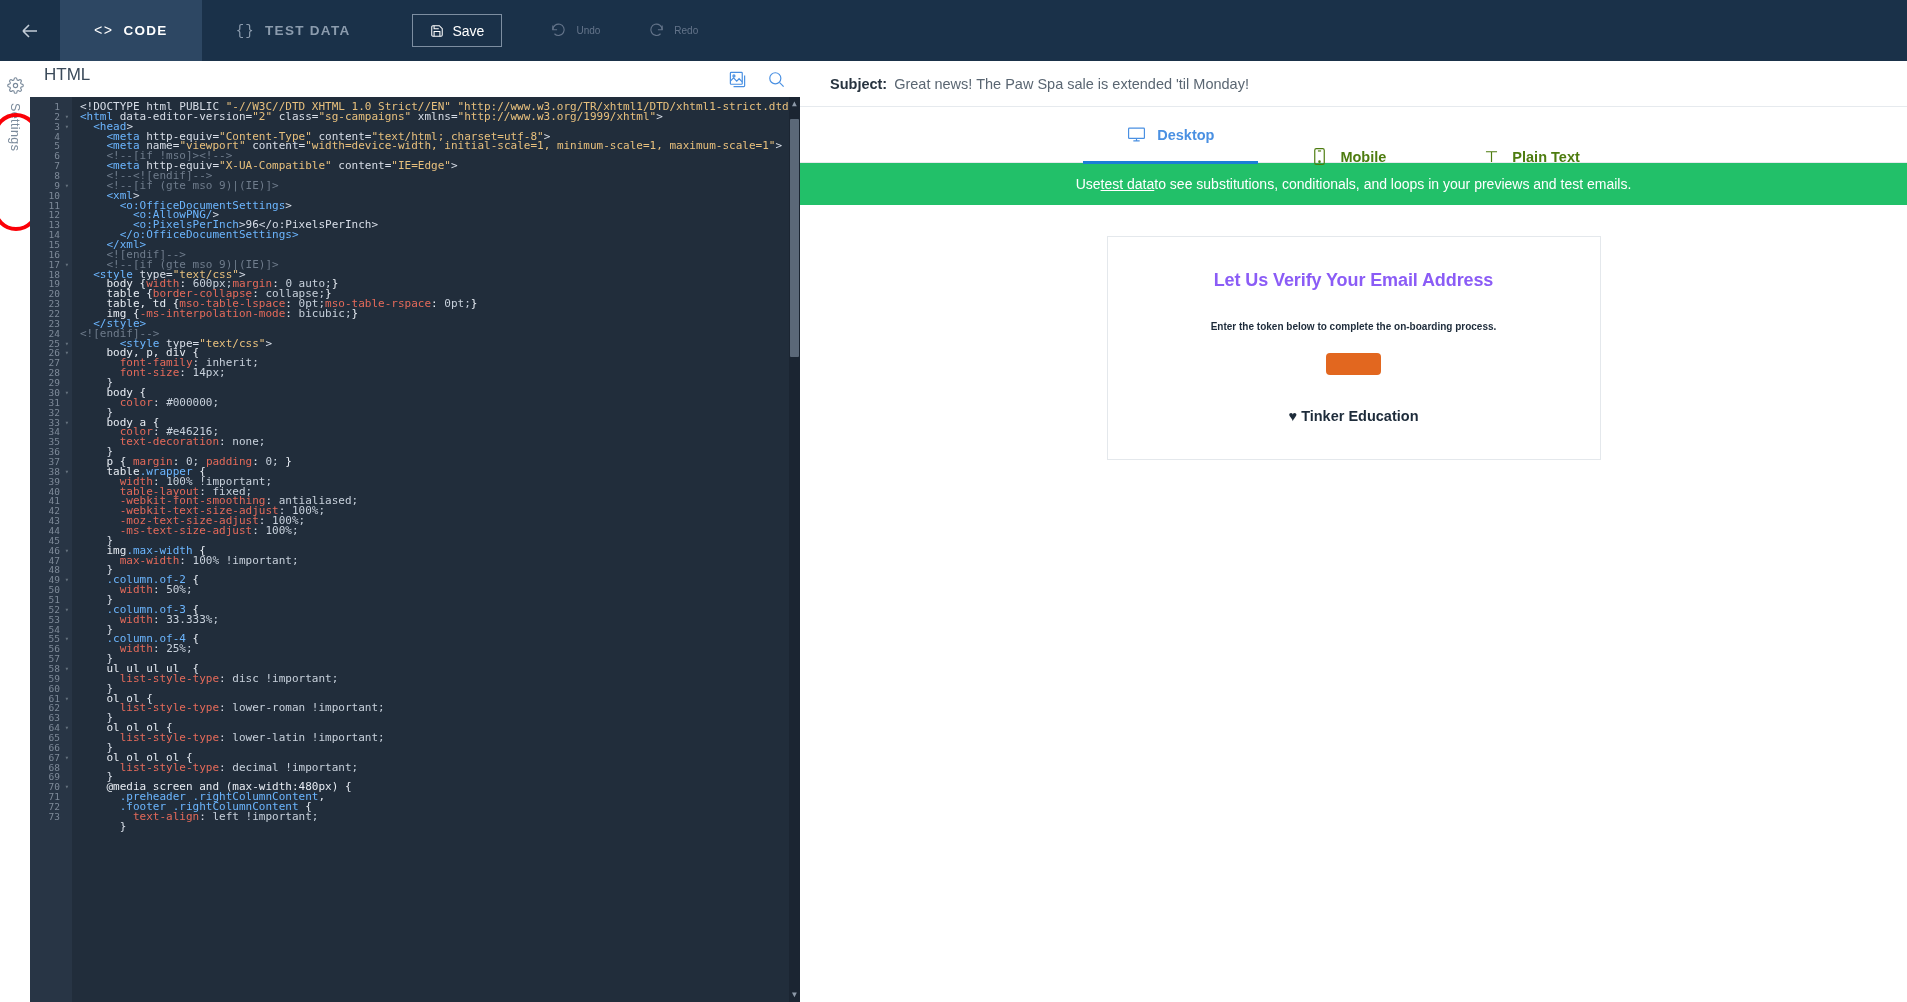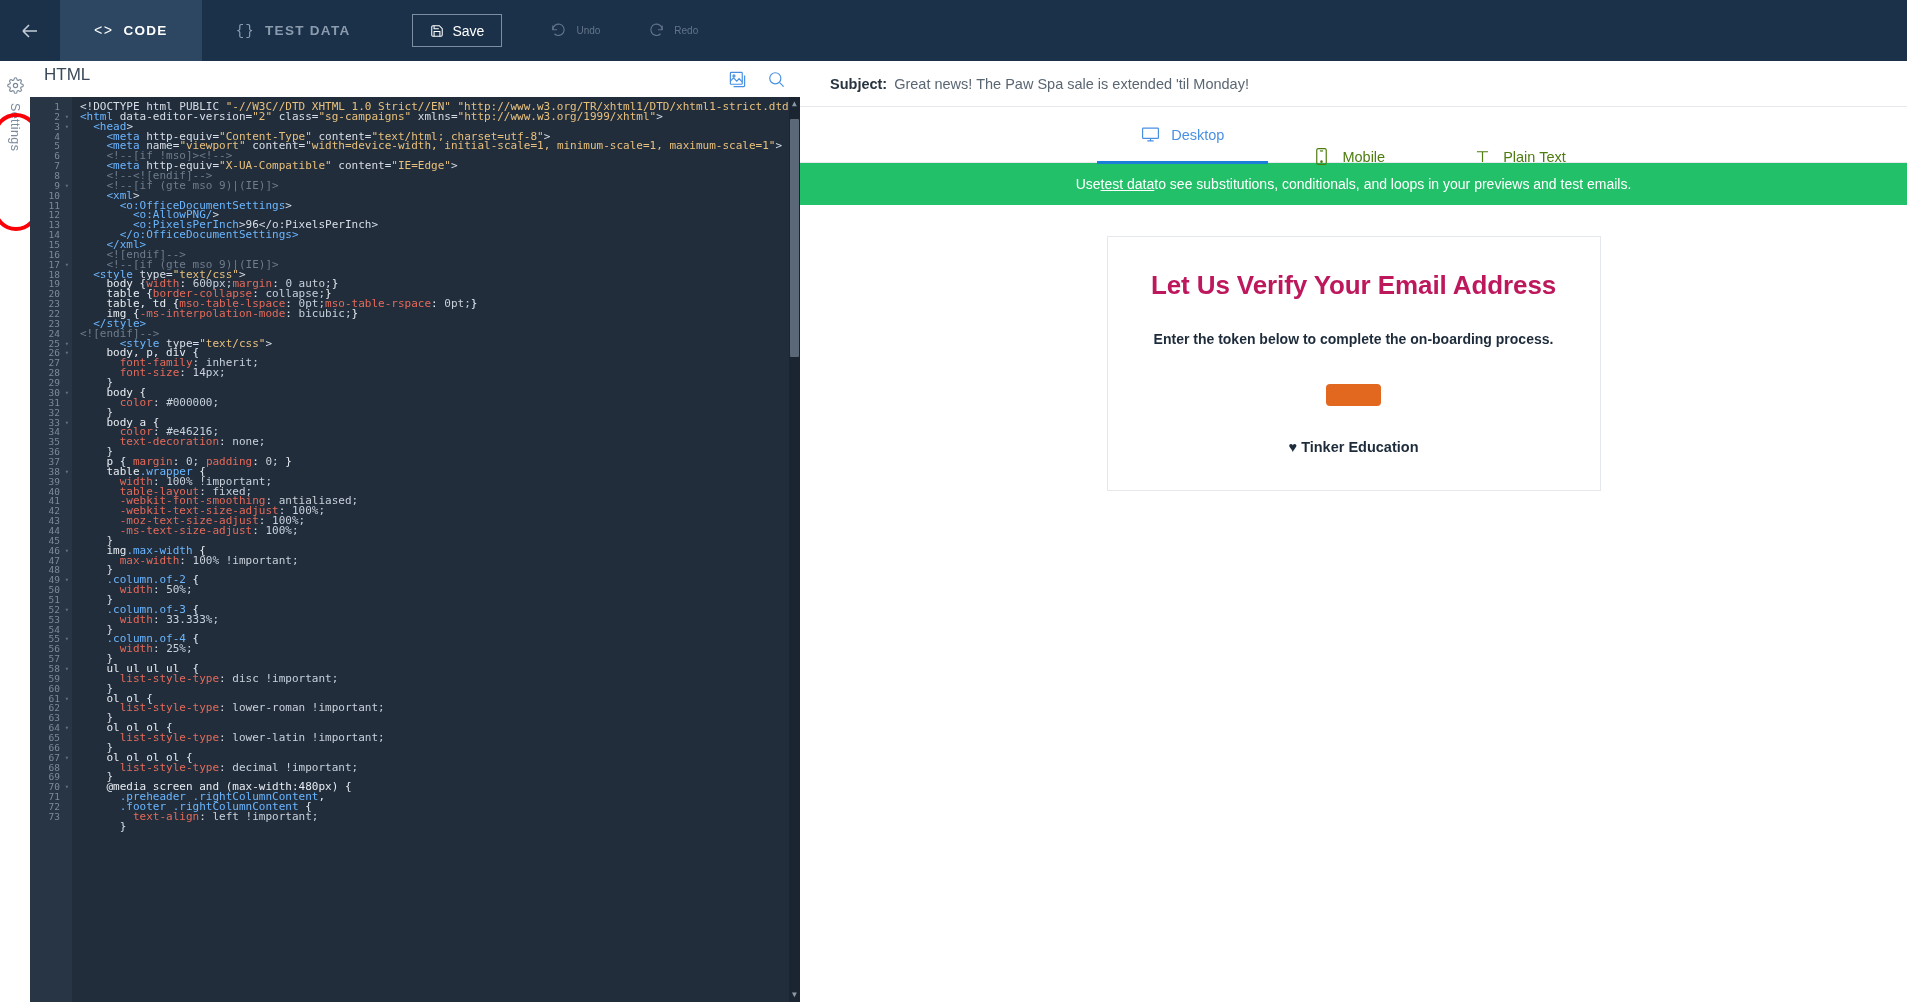--- a/index.html
+++ b/index.html
@@ -134,22 +134,23 @@
   .subject-bar {
     height: 46px; border-bottom: 1px solid #e6eaee;
     display: flex; align-items: center; padding-left: 18px;
     font-size: 14.5px;
   }
   .subject-label { font-weight: bold; color: #27333f; margin-right: 7px; margin-left: 12px; }
   .subject-value { color: #5a6672; }
 
   .device-tabs {
     height: 56px; display: flex; align-items: center;
-    justify-content: center; gap: 0; border-bottom: 1px solid #e6eaee;
+    justify-content: center; gap: 8px; border-bottom: 1px solid #e6eaee;
     position: relative;
+    font-weight: bold;
   }
   .device-tab {
     display: flex; align-items: center; gap: 11px;
     padding: 0 44px; height: 56px; cursor: pointer;
     color: #4a90e2; font-size: 14.5px; position: relative;
   }
   .device-tab.inactive { color: #4d7c0f; margin-top: 44px; }
   .device-tab.active::after {
     content: ""; position: absolute; left: 0; right: 0; bottom: -1px;
     height: 3px; background: #1c7ed6;
@@ -166,26 +167,26 @@
   .email-canvas {
     position: relative; height: 800px; background: #ffffff;
     padding-top: 31px;
   }
   .email-card {
     width: 494px; margin: 0 auto;
     border: 1px solid #e4e8ec; background: #ffffff;
     padding: 33px 20px 35px 20px; text-align: center;
   }
   .email-h1 {
-    font-size: 26px; font-weight: bold; color: #be185d;
+    font-size: 18px; font-weight: bold; color: #8b5cf6;
     margin: 0 0 30px 0; letter-spacing: -0.1px;
   }
   .email-h2 {
-    font-size: 14px; font-weight: bold; color: #1d2b3a;
-    margin: 0 0 37px 0;
+    font-size: 10px; font-weight: bold; color: #1d2b3a;
+    margin: 0 0 21px 0;
   }
   .cta-button {
     display: inline-block; width: 55px; height: 22px;
     background: #e2671f; border-radius: 4px; cursor: pointer;
   }
   .email-footer {
     margin-top: 29px; font-size: 14.5px; font-weight: bold; color: #1d2b3a;
   }
   .heart { color: #1d2b3a; }
 </style>

